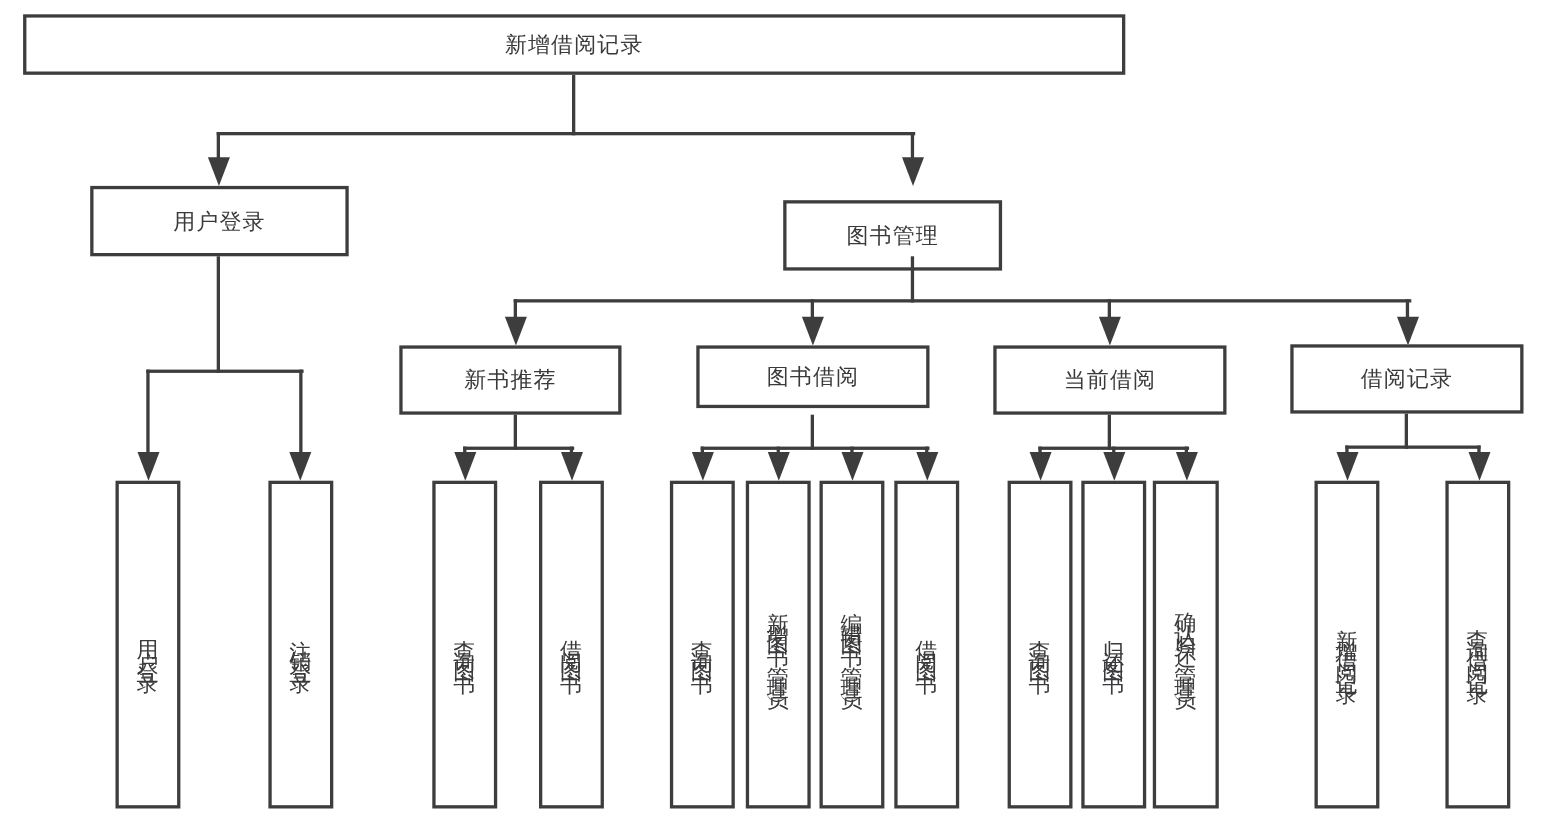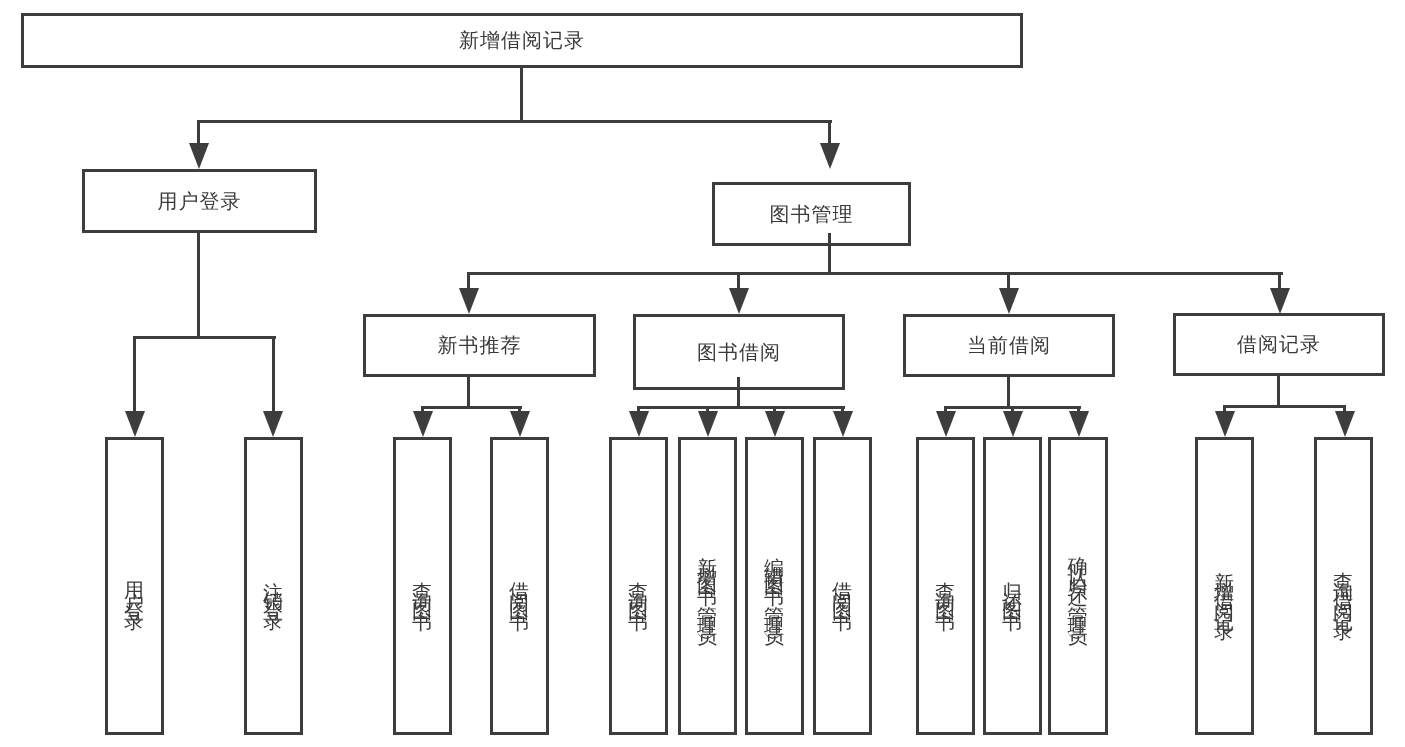--- a/index.html
+++ b/index.html
@@ -92,22 +92,22 @@
   <div class="h-line" style="left:467px; top:272px; width:816px;"></div>
   <div class="v-line" style="left:467px; top:272px; height:18px;"></div>
   <div class="arrow-down" style="left:459px; top:288px;"></div>
   <div class="v-line" style="left:737px; top:272px; height:18px;"></div>
   <div class="arrow-down" style="left:729px; top:288px;"></div>
   <div class="v-line" style="left:1007px; top:272px; height:18px;"></div>
   <div class="arrow-down" style="left:999px; top:288px;"></div>
   <div class="v-line" style="left:1278px; top:272px; height:18px;"></div>
   <div class="arrow-down" style="left:1270px; top:288px;"></div>
 
-  <div class="node" style="left:363px; top:314px; width:233px; height:63px;">新书推荐</div>
-  <div class="node" style="left:633px; top:314px; width:212px; height:76px;">图书借阅</div>
+  <div class="node" style="left:363px; top:314px; width:202px; height:63px;">新书推荐</div>
+  <div class="node" style="left:633px; top:314px; width:212px; height:57px;">图书借阅</div>
   <div class="node" style="left:903px; top:314px; width:212px; height:63px;">当前借阅</div>
   <div class="node" style="left:1173px; top:313px; width:212px; height:63px;">借阅记录</div>
 
   <div class="v-line" style="left:467px; top:377px; height:32px;"></div>
   <div class="h-line" style="left:421px; top:406px; width:101px;"></div>
   <div class="v-line" style="left:421px; top:406px; height:8px;"></div>
   <div class="arrow-down" style="left:413px; top:411px;"></div>
   <div class="v-line" style="left:518px; top:406px; height:8px;"></div>
   <div class="arrow-down" style="left:510px; top:411px;"></div>
 

